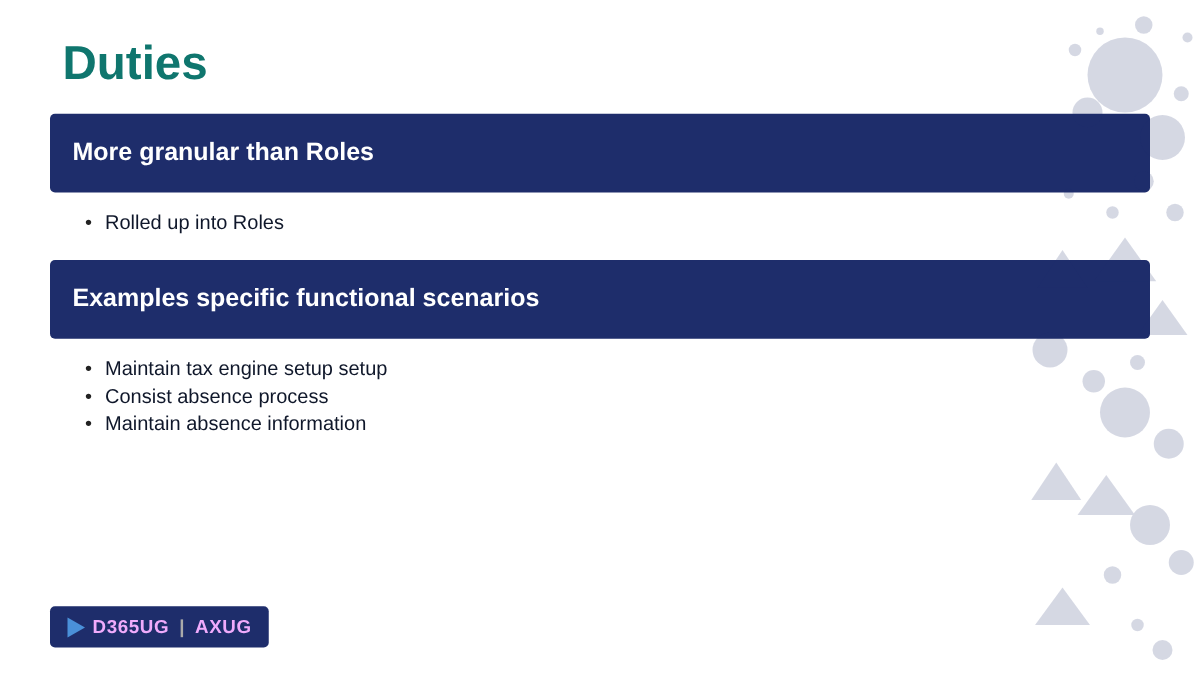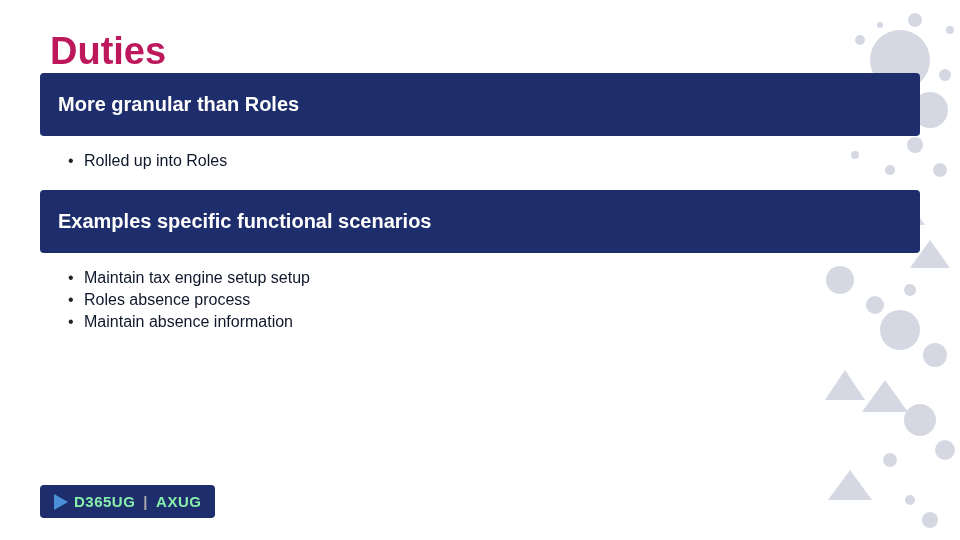--- a/index.html
+++ b/index.html
@@ -17,21 +17,22 @@
       width: 960px;
       height: 540px;
       background: #ffffff;
       position: relative;
       padding: 30px 40px 30px 40px;
     }
 
     .page-title {
       font-size: 38px;
       font-weight: 700;
-      color: #be185d;
+      color: #0f766e;
+      margin-bottom: 18px;
       margin-left: 10px;
     }
 
     .section-header {
       background: #1e2d6b;
       color: #ffffff;
       font-size: 20px;
       font-weight: 600;
       padding: 20px 18px;
       border-radius: 4px;
@@ -83,21 +84,21 @@
 
     .logo-triangle {
       width: 0;
       height: 0;
       border-top: 8px solid transparent;
       border-bottom: 8px solid transparent;
       border-left: 14px solid #4a90d9;
     }
 
     .logo-text {
-      color: #86efac;
+      color: #f0abfc;
       font-size: 15px;
       font-weight: 700;
       letter-spacing: 0.5px;
     }
 
     .logo-divider {
       color: #aaa;
       margin: 0 2px;
     }
 
@@ -161,21 +162,21 @@
     </ul>
   </div>
 
   <div class="section-gap">
     <div class="section-header">Examples specific functional scenarios</div>
   </div>
 
   <div class="section-gap">
     <ul class="bullet-list">
       <li>Maintain tax engine setup setup</li>
-      <li>Roles absence process</li>
+      <li>Consist absence process</li>
       <li>Maintain absence information</li>
     </ul>
   </div>
 
   <div class="logo-area">
     <div class="logo-box">
       <div class="logo-triangle"></div>
       <span class="logo-text">D365UG</span>
       <span class="logo-text logo-divider">|</span>
       <span class="logo-text">AXUG</span>

